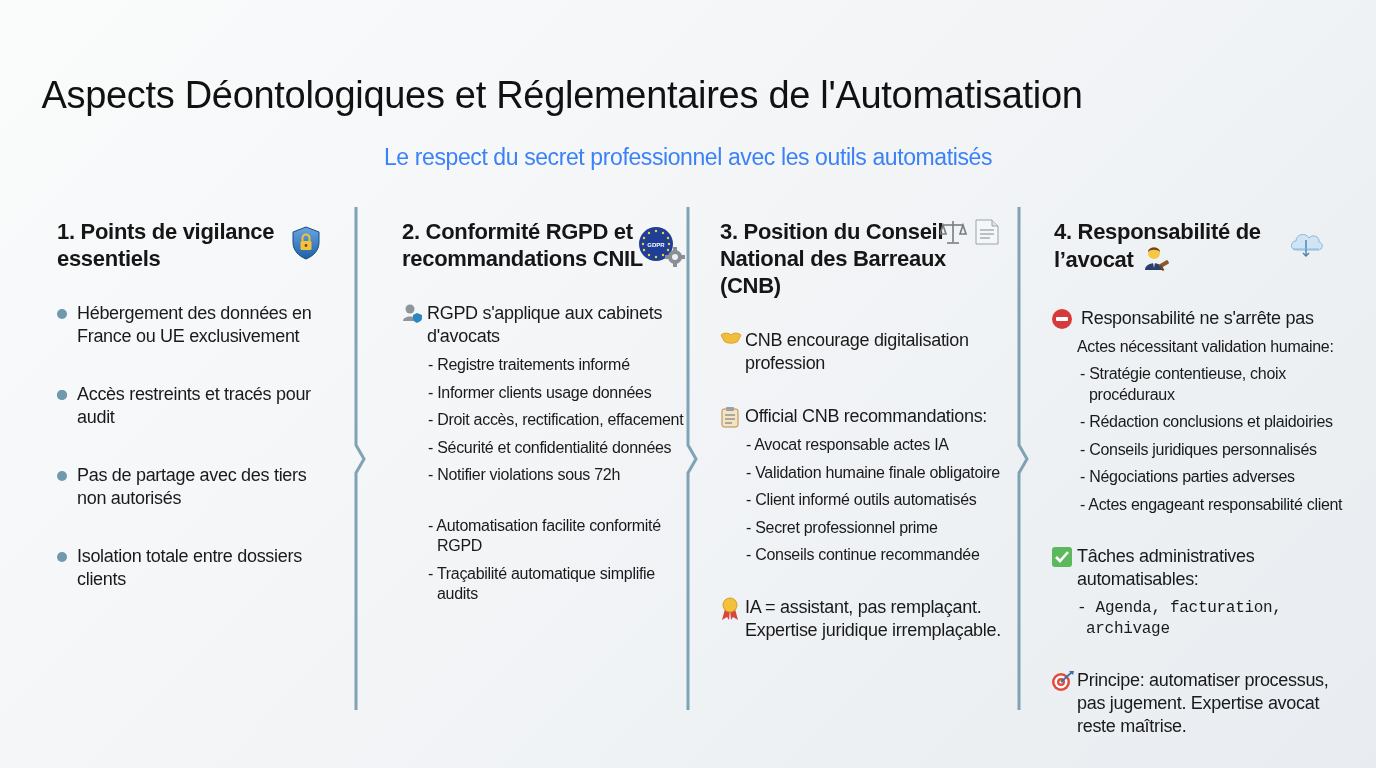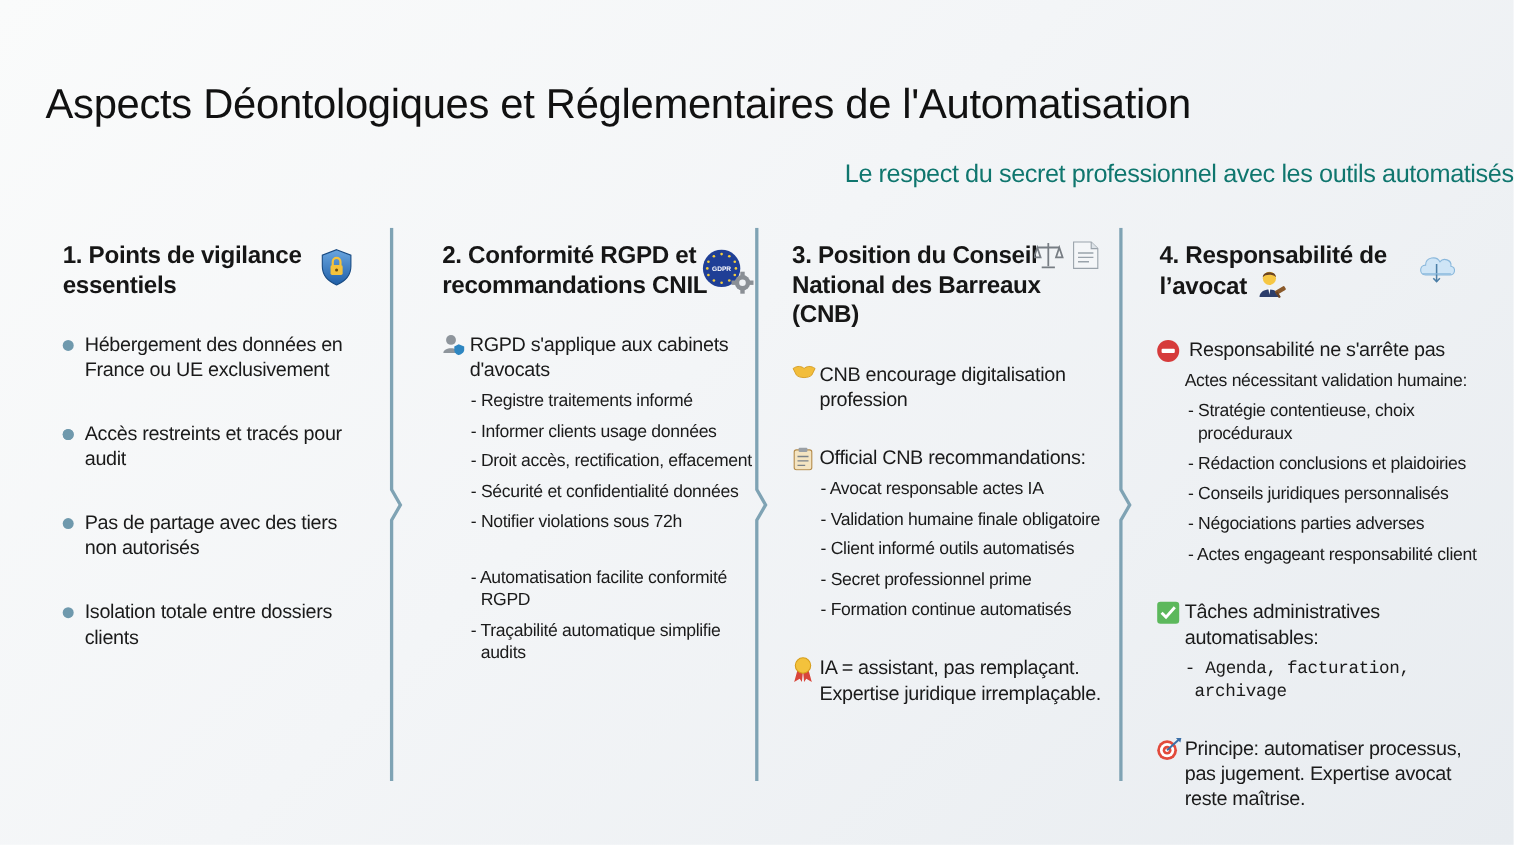--- a/index.html
+++ b/index.html
@@ -10,21 +10,21 @@
       background: linear-gradient(135deg, #fafbfb 0%, #f3f5f7 45%, #e8ecf0 100%);
       position: relative;
     }
     .title {
       position: absolute; left: 0; width: 1124px; top: 74px;
       text-align: center; font-size: 38px; font-weight: 400; letter-spacing: -0.3px;
       color: #111;
     }
     .subtitle {
       position: absolute; left: 0; width: 1376px; top: 144px;
-      text-align: right; font-size: 23px; color: #0f766e; letter-spacing: -0.4px;
+      text-align: center; font-size: 23px; color: #3b82f6; letter-spacing: -0.4px;
     }
     .col {
       position: absolute; top: 218px;
     }
     .col-head {
       font-size: 22px; font-weight: 700; line-height: 27px; letter-spacing: -0.3px;
       color: #161616; position: relative;
     }
     .divider {
       position: absolute; top: 207px; height: 503px; width: 20px;
@@ -210,21 +210,21 @@
               <line x1="5" y1="17" x2="12" y2="17"></line>
             </g>
           </svg>
       </span>
       <span>Official CNB recommandations:</span>
     </div>
     <div class="sub">- Avocat responsable actes IA</div>
     <div class="sub">- Validation humaine finale obligatoire</div>
     <div class="sub">- Client informé outils automatisés</div>
     <div class="sub">- Secret professionnel prime</div>
-    <div class="sub">- Formation continue automatisés</div>
+    <div class="sub">- Conseils continue recommandée</div>
   </div>
   <div style="margin-top:30px;">
     <div class="item-main">
       <span class="ico">
         <svg width="20" height="24" viewBox="0 0 20 24">
             <path d="M5 12 L2 23 L7 20 L9 23 L10 13 Z" fill="#d8453a"></path>
             <path d="M15 12 L18 23 L13 20 L11 23 L10 13 Z" fill="#d8453a"></path>
             <circle cx="10" cy="8" r="7" fill="#f3c23c" stroke="#d69d1a"></circle>
           </svg>
       </span>

